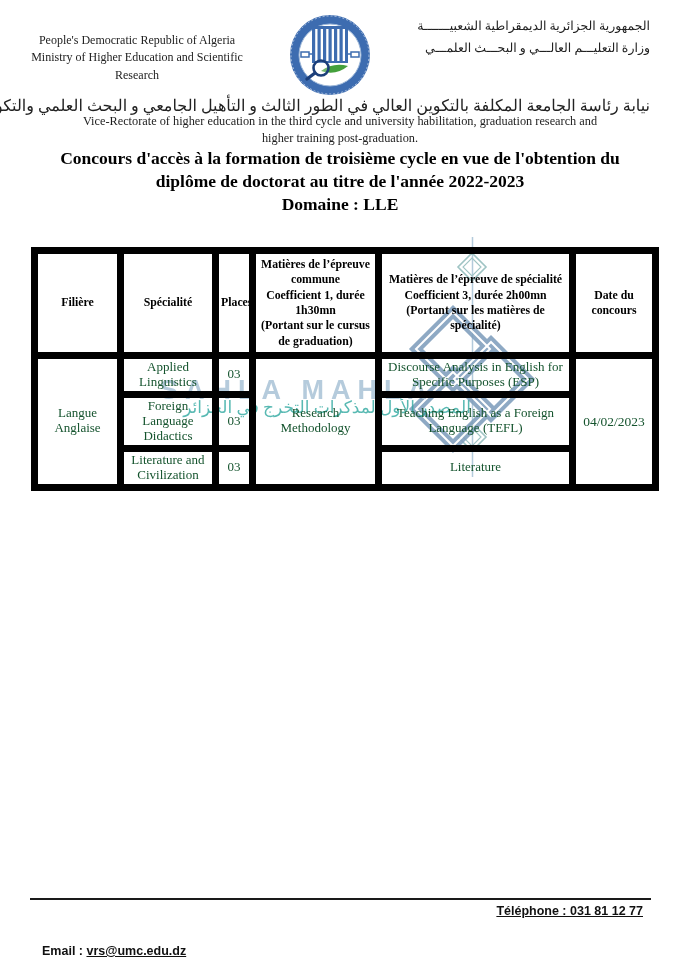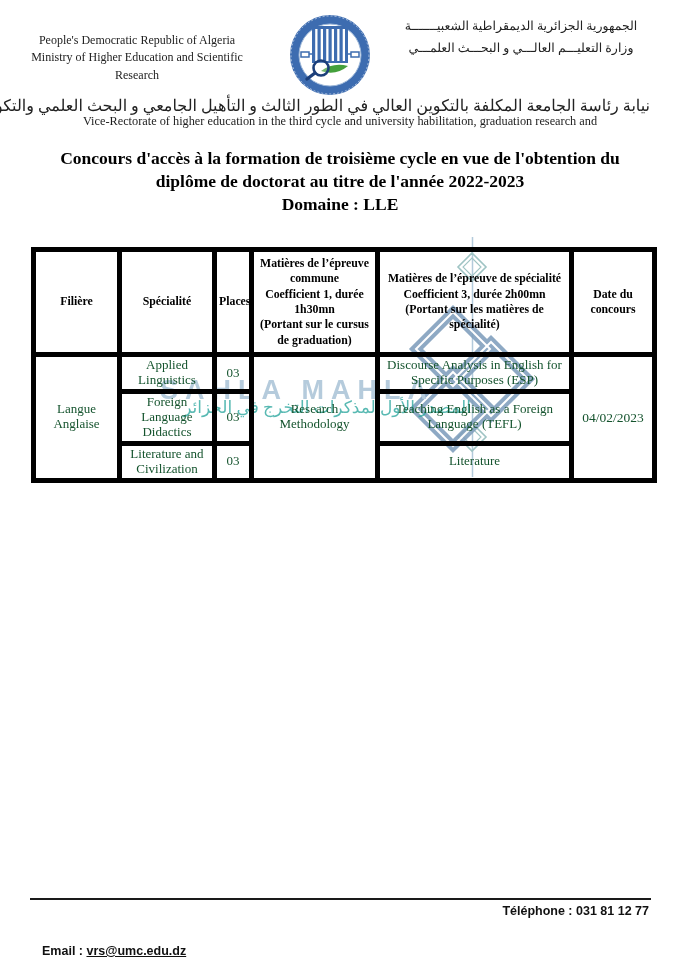--- a/index.html
+++ b/index.html
@@ -9,21 +9,21 @@
     background:#ffffff; overflow:hidden; color:#1a1a1a;
   }
   
   .hdr-left {
     position:absolute; left:20px; top:32px; width:234px;
     text-align:center; font-size:12px; line-height:1.45; color:#222;
   }
   .hdr-logo { position:absolute; left:288px; top:14px; width:84px; height:82px; }
   .hdr-right {
     position:absolute; left:392px; top:16px; width:258px;
-    direction:rtl; text-align:center; font-size:12.5px; line-height:1.75; color:#222;
+    direction:rtl; font-size:12.5px; line-height:1.75; color:#222;
   }
   .sub-arabic {
     position:absolute; left:30px; top:96px; width:620px;
     direction:rtl; text-align:center; font-size:16px; color:#222; white-space:nowrap;
   }
   .sub-english {
     position:absolute; left:30px; top:113px; width:620px;
     text-align:center; font-size:12.3px; line-height:1.35; color:#1c1c1c;
   }
   .doc-title {
@@ -38,38 +38,38 @@
     font-size:27px; letter-spacing:7px; color:#b5cbdc; white-space:nowrap;
   }
   .wm-arabic {
     position:absolute; left:183px; top:397px; width:288px; z-index:1; pointer-events:none;
     direction:rtl; text-align:center; font-size:17px; color:#2fa8a0; opacity:.8; white-space:nowrap;
   }
   
   .table-wrap { position:absolute; left:31px; top:247px; z-index:2; }
   table { border-collapse:collapse; table-layout:fixed; width:621px; background:transparent; }
   th, td {
-    border:5px solid #000000; text-align:center; vertical-align:middle;
+    border:7px solid #000000; text-align:center; vertical-align:middle;
     white-space:pre-line; padding:1px 2px; background:transparent;
   }
   thead tr { height:105px; }
   thead th { font-weight:bold; font-size:11.8px; line-height:1.3; color:#000; }
   tbody td { font-size:13px; line-height:1.15; color:#14532d; }
   tr.r1 { height:37px; } tr.r2 { height:40px; } tr.r3 { height:33px; }
   td.date { font-size:13.5px; }
   
   .foot-line { position:absolute; left:30px; top:898px; width:621px; border-top:2px solid #1a1a1a; z-index:2; }
   .foot-email {
     position:absolute; left:42px; top:904px; z-index:2;
     font-family:"Liberation Sans", sans-serif; font-weight:bold; font-size:12.5px; color:#111;margin-top:40px;
   }
   .foot-email a { color:#111; text-decoration:underline; }
   .foot-phone {
-    position:absolute; right:30px; top:904px; z-index:2;
-    font-family:"Liberation Sans", sans-serif; font-weight:bold; font-size:12.5px; color:#111;
+    position:absolute; right:36px; top:904px; z-index:2;
+    font-family:"Liberation Sans", sans-serif; font-weight:bold; font-size:12.5px; color:#111;text-decoration:underline;
   }
 </style>
 </head>
 <body>
 
 <div class="page">
 
   <svg class="wm-svg" viewBox="0 0 679 960" xmlns="http://www.w3.org/2000/svg">
     <line x1="472.5" y1="237" x2="472.5" y2="477" stroke="#b3cadb" stroke-width="1.5"></line>
 
@@ -124,20 +124,21 @@
   </svg>
 
   <div class="hdr-right">
     <div>الجمهورية الجزائرية الديمقراطية الشعبيـــــــة</div>
     <div>وزارة التعليـــم العالـــي و البحـــث العلمـــي</div>
   </div>
 
   <div class="sub-arabic">نيابة رئاسة الجامعة المكلفة بالتكوين العالي في الطور الثالث و التأهيل الجامعي و البحث العلمي والتكوين العالي فيما بعد التدرج</div>
   <div class="sub-english">
     <div>Vice-Rectorate of higher education in the third cycle and university habilitation, graduation research and</div>
+    <div>higher training post-graduation.</div>
   </div>
 
   <div class="doc-title">
     <div>Concours d'accès à la formation de troisième cycle en vue de l'obtention du</div>
     <div>diplôme de doctorat au titre de l'année 2022-2023</div>
     <div>Domaine : LLE</div>
   </div>
 
   <div class="table-wrap">
     <table>

